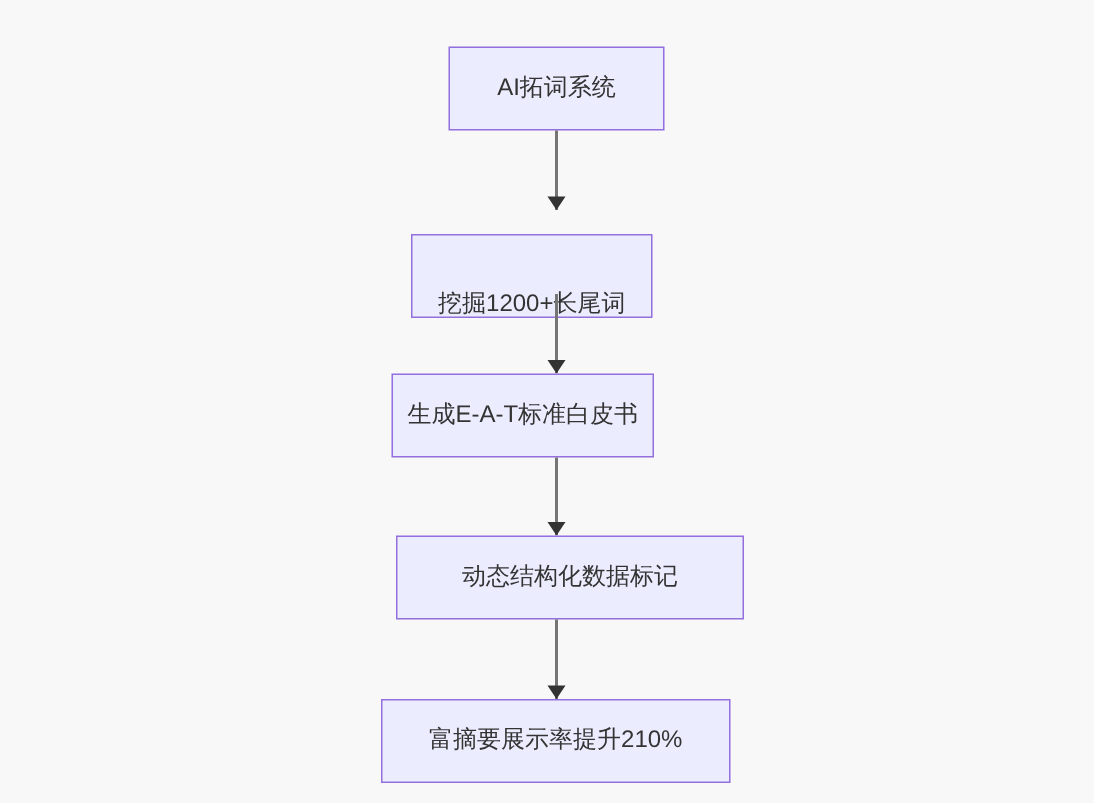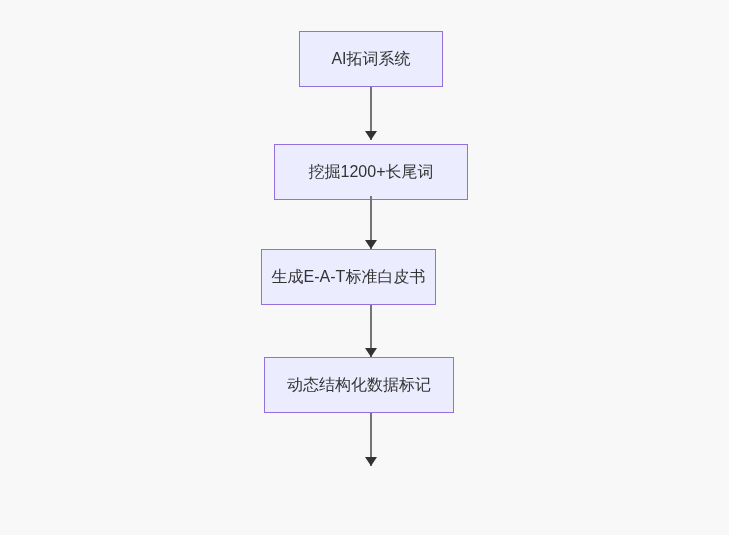--- a/index.html
+++ b/index.html
@@ -27,23 +27,23 @@
     height: 56px;
   }
   .flow-node .node-label {
     color: var(--node-text, #333333);
     font-size: 16px;
     line-height: 1;
     white-space: nowrap;
     text-align: center;
   }
   .node-1 { left: 299px; top: 15px;  width: 144px; }
-  .node-2 { left: 274px; top: 128px; width: 194px; }
+  .node-2 { left: 274px; top: 140px; width: 161px; align-items: flex-end; }
   .node-3 { left: 261px; top: 233px; width: 175px; }
-  .node-4 { left: 264px; top: 341px; width: 190px; }
+  .node-4 { left: 264px; top: 341px; width: 232px; }
   .node-5 { left: 254px; top: 450px; width: 233px; }
 
   .edge {
     position: absolute;
     left: 365px;
     width: 12px;
   }
   .edge-line {
     margin: 0 auto;
     width: 2px;
@@ -96,14 +96,17 @@
   </div>
 
   <div class="flow-node node-4">
     <span class="node-label">动态结构化数据标记</span>
   </div>
 
   <div class="edge edge-4">
     <div class="edge-line"></div>
   </div>
 
+  <div class="flow-node node-5">
+    <span class="node-label">富摘要展示率提升210%</span>
+  </div>
 
 </div>
 
 </body></html>

